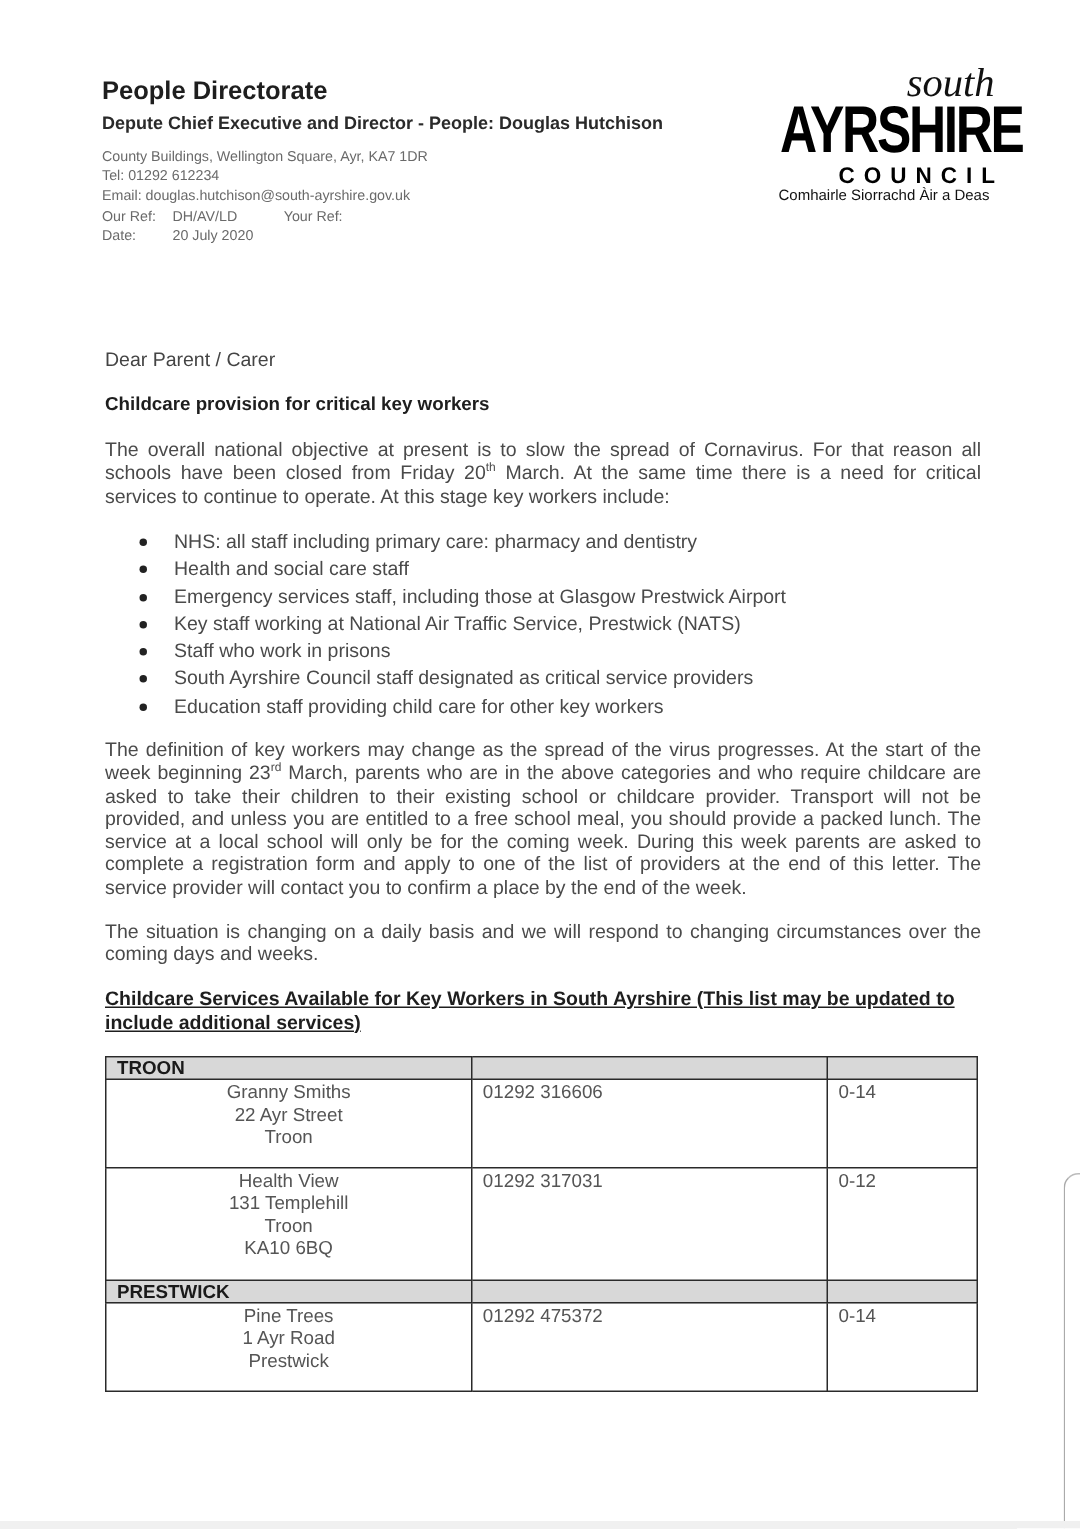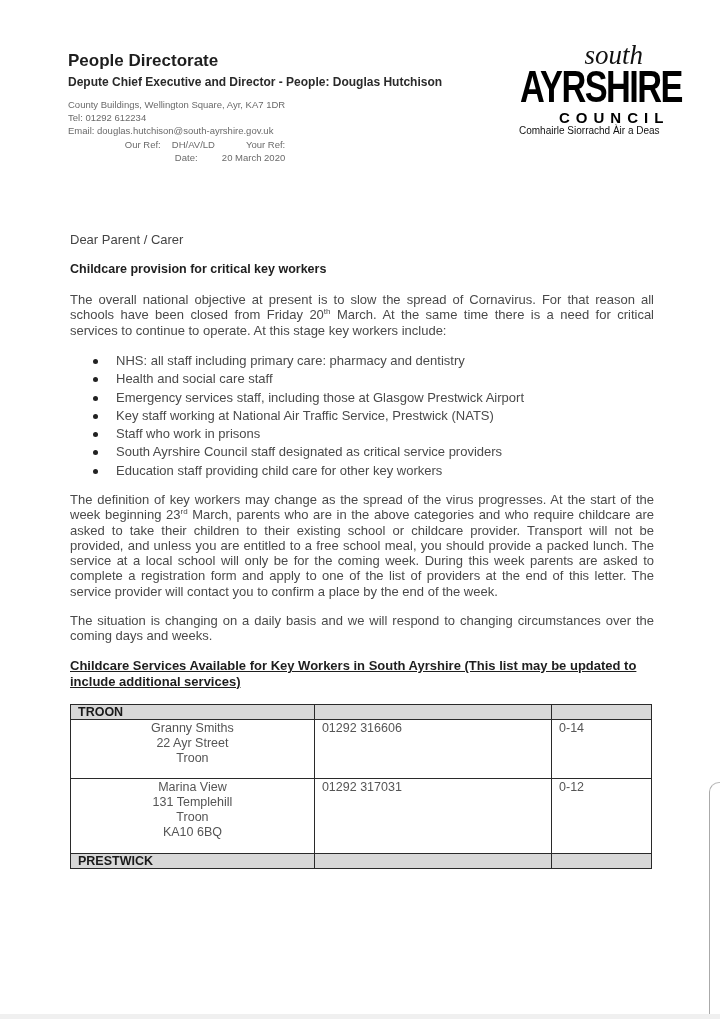--- a/index.html
+++ b/index.html
@@ -5,26 +5,26 @@
   html, body { margin: 0; padding: 0; }
   body {
     width: 720px; height: 1019px; overflow: hidden; background: #ffffff;
     position: relative; font-family: "Liberation Sans", sans-serif; color: #3a3a3a;
   }
   .page { position: absolute; left: 0; top: 0; width: 720px; height: 1019px; }
 
   .hdr-title { position: absolute; left: 68px; top: 51px; font-size: 17px; font-weight: bold; color: #1e1e1e; }
   .hdr-sub { position: absolute; left: 68px; top: 75px; font-size: 12px; font-weight: bold; color: #2a2a2a; }
   .hdr-lines { position: absolute; left: 68px; top: 98px; font-size: 9.5px; line-height: 13.2px; color: #6a6a6a; }
-  .hdr-lines .ref { display: flex; justify-content: flex-end; }
+  .hdr-lines .ref { display: flex; }
   .hdr-lines .lbl { display: inline-block; width: 47px; }
   .hdr-lines .your { margin-left: 31px; }
 
   .logo { position: absolute; left: 515px; top: 40px; width: 150px; height: 100px; }
-  .logo .south { position: absolute; right: 22px; top: 0px; font-family: "Liberation Serif", serif; font-style: italic; font-size: 27px; color: #111; }
+  .logo .south { position: absolute; right: 2px; top: 0px; font-family: "Liberation Serif", serif; font-style: italic; font-size: 27px; color: #111; }
   .logo .ayr { position: absolute; left: 5px; top: 22px; font-family: "Liberation Sans", sans-serif; font-weight: bold; font-size: 44px; letter-spacing: -2px; color: #000; transform: scaleX(0.78); transform-origin: left top; }
   .logo .council { position: absolute; left: 44px; top: 69px; font-size: 15px; font-weight: bold; letter-spacing: 6px; color: #000; }
   .logo .gaelic { position: absolute; left: 4px; top: 85px; font-size: 10px; color: #111; white-space: nowrap; }
 
   .salutation { position: absolute; left: 70px; top: 232px; font-size: 13px; color: #444; }
   .subject { position: absolute; left: 70px; top: 262px; font-size: 12.5px; font-weight: bold; color: #1e1e1e; }
 
   .para { position: absolute; left: 70px; width: 584px; font-size: 13px; line-height: 15.3px; color: #4a4a4a; text-align: justify; }
   .p1 { top: 292px; }
   .p2 { top: 492px; }
@@ -62,21 +62,21 @@
     <div>County Buildings, Wellington Square, Ayr, KA7 1DR</div>
     <div>Tel: 01292 612234</div>
     <div>Email: douglas.hutchison@south-ayrshire.gov.uk</div>
     <div class="ref">
       <span class="lbl">Our Ref:</span>
       <span>DH/AV/LD</span>
       <span class="your">Your Ref:</span>
     </div>
     <div class="ref">
       <span class="lbl">Date:</span>
-      <span>20 March 2020</span>
+      <span>20 July 2020</span>
     </div>
   </div>
 
   <div class="logo">
     <span class="south">south</span>
     <span class="ayr">AYRSHIRE</span>
     <span class="council">COUNCIL</span>
     <span class="gaelic">Comhairle Siorrachd Àir a Deas</span>
   </div>
 
@@ -112,31 +112,40 @@
       <td>
         <span class="line">Granny Smiths</span>
         <span class="line">22 Ayr Street</span>
         <span class="line">Troon</span>
       </td>
       <td>01292 316606</td>
       <td>0-14</td>
     </tr>
     <tr class="prov r4">
       <td>
-        <span class="line">Marina View</span>
+        <span class="line">Health View</span>
         <span class="line">131 Templehill</span>
         <span class="line">Troon</span>
         <span class="line">KA10 6BQ</span>
       </td>
       <td>01292 317031</td>
       <td>0-12</td>
     </tr>
     <tr class="area">
       <td>PRESTWICK</td>
       <td></td>
       <td></td>
     </tr>
+    <tr class="prov r3">
+      <td>
+        <span class="line">Pine Trees</span>
+        <span class="line">1 Ayr Road</span>
+        <span class="line">Prestwick</span>
+      </td>
+      <td>01292 475372</td>
+      <td>0-14</td>
+    </tr>
   </tbody>
     </table>
 
   <div class="scroll-handle"></div>
   <div class="bottom-bar"></div>
 </div>
 
 </body></html>

